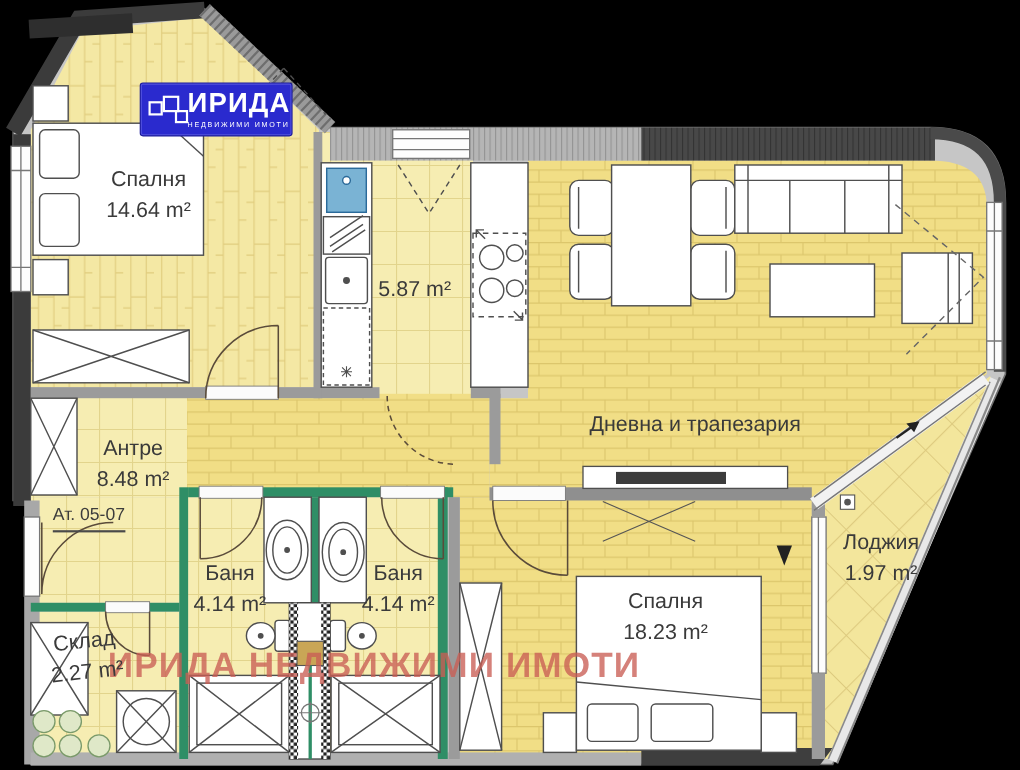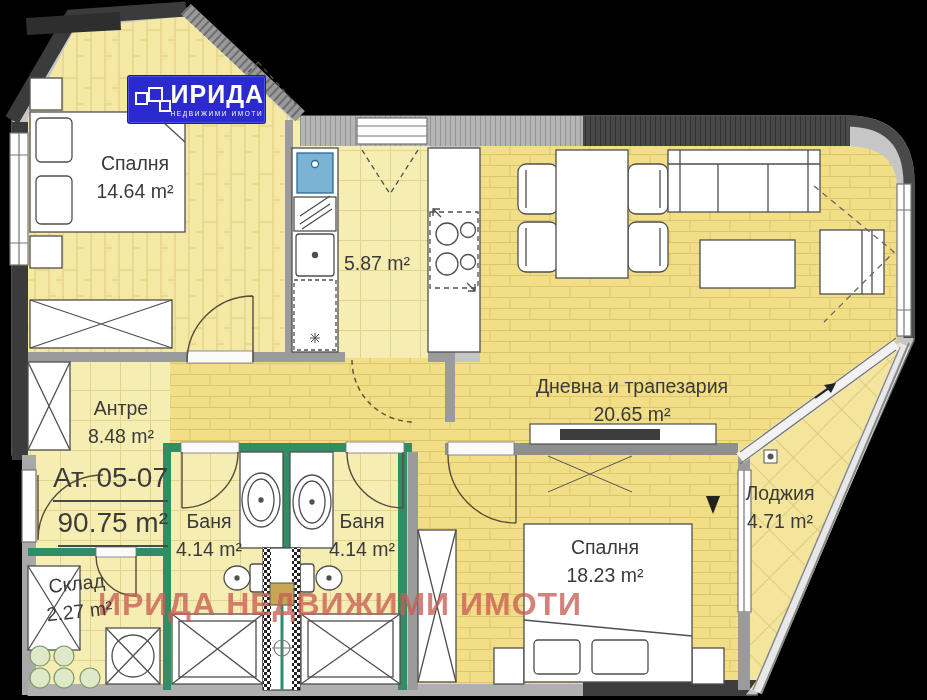--- a/index.html
+++ b/index.html
@@ -3,21 +3,21 @@
 <meta charset="utf-8">
 <style>
   html,body{margin:0;padding:0;background:#000;}
   #stage{position:relative;width:927px;height:700px;background:#000;overflow:hidden;
          font-family:"Liberation Sans",sans-serif;}
   #plan-svg{position:absolute;left:0;top:0;}
   .room-label{position:absolute;text-align:center;color:#3a3a3a;font-size:19.5px;
               line-height:1.35;pointer-events:none;}
   .room-label .area{display:block;margin-top:2px;}
   .room-label .rname{display:block;}
-  #apt-label{position:absolute;text-align:right;color:#3c3c3c;font-size:28px;line-height:1.5;}
+  #apt-label{position:absolute;text-align:left;color:#3c3c3c;font-size:16px;line-height:1.5;}
   #apt-label span{display:inline-block;border-bottom:2px solid #4a4a4a;padding-bottom:1px;}
   #watermark{position:absolute;left:98px;top:586px;width:480px;white-space:nowrap;
              font-size:32px;font-weight:bold;letter-spacing:1px;color:rgba(201,93,85,0.78);}
   #logo{position:absolute;left:128px;top:76px;width:135px;height:45px;background:#2a2ace;
         border:1px solid #5050e0;border-radius:2px;display:flex;align-items:center;
         box-shadow:0 0 0 1px #1b1b9a;}
   #logo .qr{position:relative;width:34px;height:32px;margin-left:6px;}
   #logo .qr i{position:absolute;border:2px solid #fff;background:transparent;}
   #logo .qr i:nth-child(1){left:0;top:8px;width:9px;height:9px;}
   #logo .qr i:nth-child(2){left:13px;top:3px;width:11px;height:11px;}
@@ -299,44 +299,42 @@
 
 <div class="room-label" style="left:50px;top:150px;width:170px;">
   <span class="rname">Спалня</span>
   <span class="area">14.64 m²</span>
 </div>
 <div class="room-label" style="left:297px;top:248px;width:160px;">
   <span class="area">5.87 m²</span>
 </div>
 <div class="room-label" style="left:482px;top:330px;width:300px;margin-top:43px;">
   <span class="rname">Дневна и трапезария</span>
-  <span class="area">20.65 m²</span>
 </div>
 <div class="room-label" style="left:51px;top:379px;width:140px;margin-top:16px;">
   <span class="rname">Антре</span>
   <span class="area">8.48 m²</span>
 </div>
 <div id="apt-label" style="left:48px;top:457px;width:120px;">
   <span>Ат. 05-07</span><br>
-  <span>90.75 m²</span>
 </div>
 <div class="room-label" style="left:149px;top:508px;width:120px;">
   <span class="rname">Баня</span>
   <span class="area">4.14 m²</span>
 </div>
 <div class="room-label" style="left:302px;top:508px;width:120px;">
   <span class="rname">Баня</span>
   <span class="area">4.14 m²</span>
 </div>
 <div class="room-label" style="left:18px;top:570px;width:120px;transform:rotate(-6deg);">
   <span class="rname">Склад</span>
   <span class="area">2.27 m²</span>
 </div>
 <div class="room-label" style="left:520px;top:534px;width:170px;">
   <span class="rname">Спалня</span>
   <span class="area">18.23 m²</span>
 </div>
-<div class="room-label" style="left:720px;top:480px;width:120px;">
+<div class="room-label" style="left:741px;top:480px;width:120px;">
   <span class="rname">Лоджия</span>
-  <span class="area">4.71 m²</span>
+  <span class="area">1.97 m²</span>
 </div>
 
 </div>
 
 </body></html>

